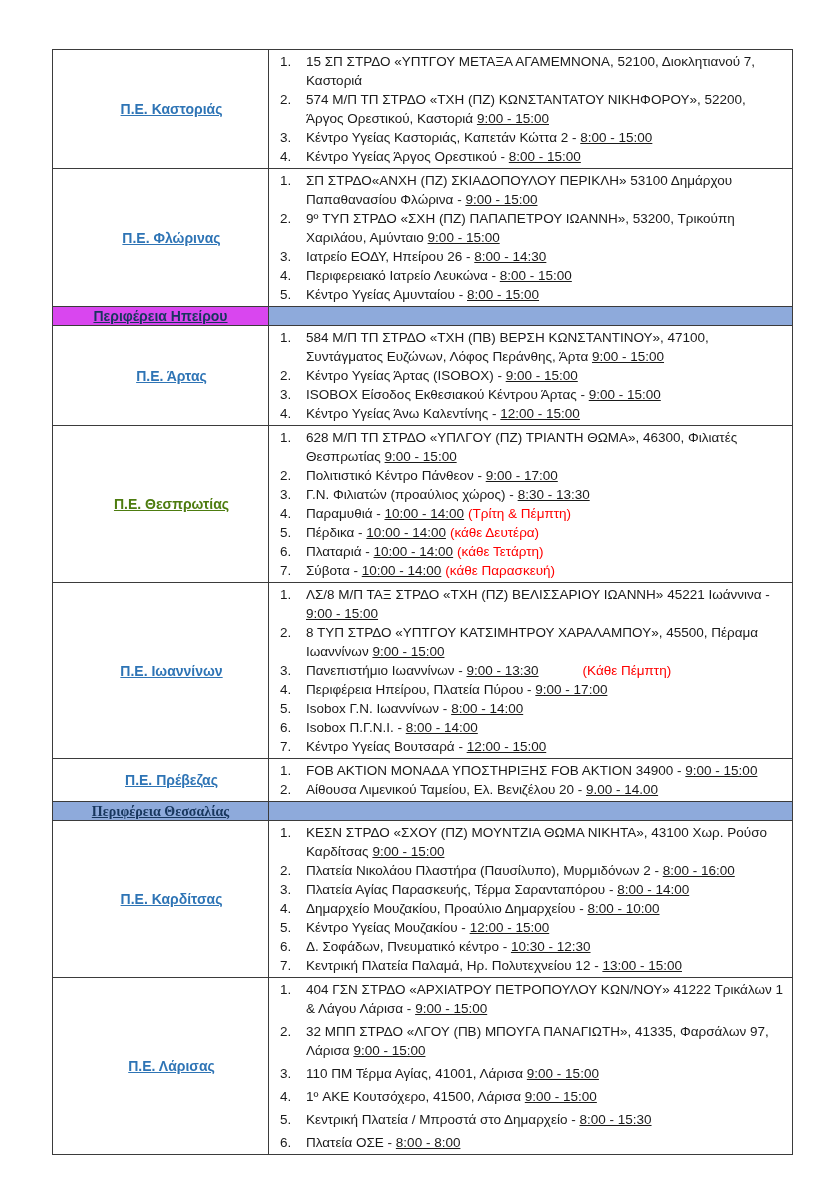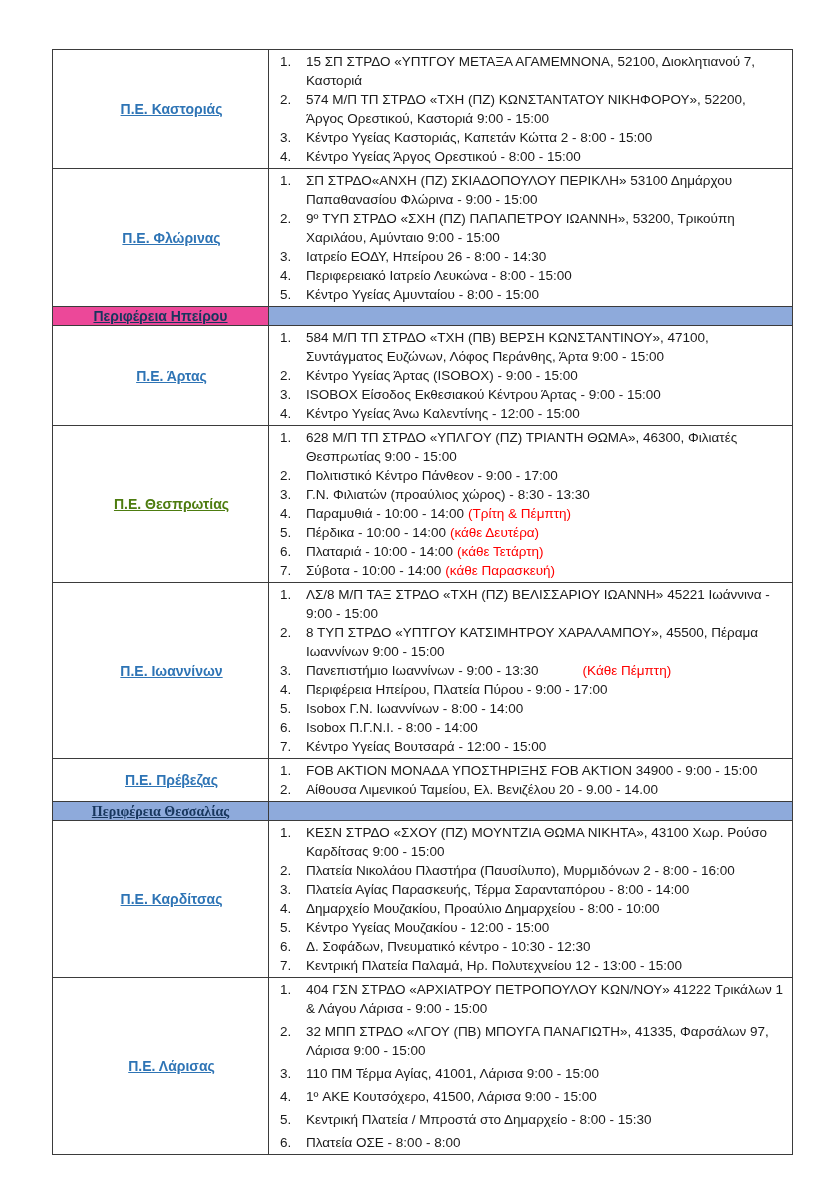--- a/index.html
+++ b/index.html
@@ -30,21 +30,21 @@
     font-size:14px;line-height:17px;display:inline-block;
   }
 
   
   td.items-cell{padding:2px 6px 2px 0;vertical-align:top;}
   .item{
     position:relative;padding-left:37px;
     font-size:13.5px;line-height:19px;
   }
   .item .num{position:absolute;left:11px;top:0;}
-  .item .time{}
+  .item .time{text-decoration:underline;}
   .item .note{margin-left:4px;}
   td.items-cell.loose .item{margin-bottom:4px;}
   td.items-cell.loose .item:last-child{margin-bottom:0;}
 </style>
 </head>
 <body>
 
 <div class="table-wrap">
   <table class="doc-table">
     <colgroup>
@@ -65,21 +65,21 @@
           <td class="region-cell"><span class="region-name" style="color: rgb(46, 116, 181); margin-top: 44px;">Π.Ε. Φλώρινας</span></td>
           <td class="items-cell">
             <div class="item"><span class="num">1.</span><span class="text">ΣΠ ΣΤΡΔΟ«ΑΝΧΗ (ΠΖ) ΣΚΙΑΔΟΠΟΥΛΟΥ ΠΕΡΙΚΛΗ» 53100 Δημάρχου Παπαθανασίου Φλώρινα - </span><span class="time">9:00 - 15:00</span></div>
             <div class="item"><span class="num">2.</span><span class="text">9º ΤΥΠ ΣΤΡΔΟ «ΣΧΗ (ΠΖ) ΠΑΠΑΠΕΤΡΟΥ ΙΩΑΝΝΗ», 53200, Τρικούπη Χαριλάου, Αμύνταιο </span><span class="time">9:00 - 15:00</span></div>
             <div class="item"><span class="num">3.</span><span class="text">Ιατρείο ΕΟΔΥ, Ηπείρου 26 - </span><span class="time">8:00 - 14:30</span></div>
             <div class="item"><span class="num">4.</span><span class="text">Περιφερειακό Ιατρείο Λευκώνα - </span><span class="time">8:00 - 15:00</span></div>
             <div class="item"><span class="num">5.</span><span class="text">Κέντρο Υγείας Αμυνταίου - </span><span class="time">8:00 - 15:00</span></div>
           </td>
         </tr>
         <tr class="section-row">
-          <td class="section-title-cell" style="background: #ec4899;"><span class="section-title" style="color: rgb(23, 54, 93);">Περιφέρεια Ηπείρου</span></td>
+          <td class="section-title-cell" style="background: #d946ef;"><span class="section-title" style="color: rgb(23, 54, 93);">Περιφέρεια Ηπείρου</span></td>
           <td style="background: rgb(142, 170, 219);">&nbsp;</td>
         </tr>
         <tr>
           <td class="region-cell"><span class="region-name" style="color: rgb(46, 116, 181); text-align: center;">Π.Ε. Άρτας</span></td>
           <td class="items-cell">
             <div class="item"><span class="num">1.</span><span class="text">584 Μ/Π ΤΠ ΣΤΡΔΟ «ΤΧΗ (ΠΒ) ΒΕΡΣΗ ΚΩΝΣΤΑΝΤΙΝΟΥ», 47100, Συντάγματος Ευζώνων, Λόφος Περάνθης, Άρτα </span><span class="time">9:00 - 15:00</span></div>
             <div class="item"><span class="num">2.</span><span class="text">Κέντρο Υγείας Άρτας (ISOBOX) - </span><span class="time">9:00 - 15:00</span></div>
             <div class="item"><span class="num">3.</span><span class="text">ISOBOX Είσοδος Εκθεσιακού Κέντρου Άρτας - </span><span class="time">9:00 - 15:00</span></div>
             <div class="item"><span class="num">4.</span><span class="text">Κέντρο Υγείας Άνω Καλεντίνης - </span><span class="time">12:00 - 15:00</span></div>
           </td>

